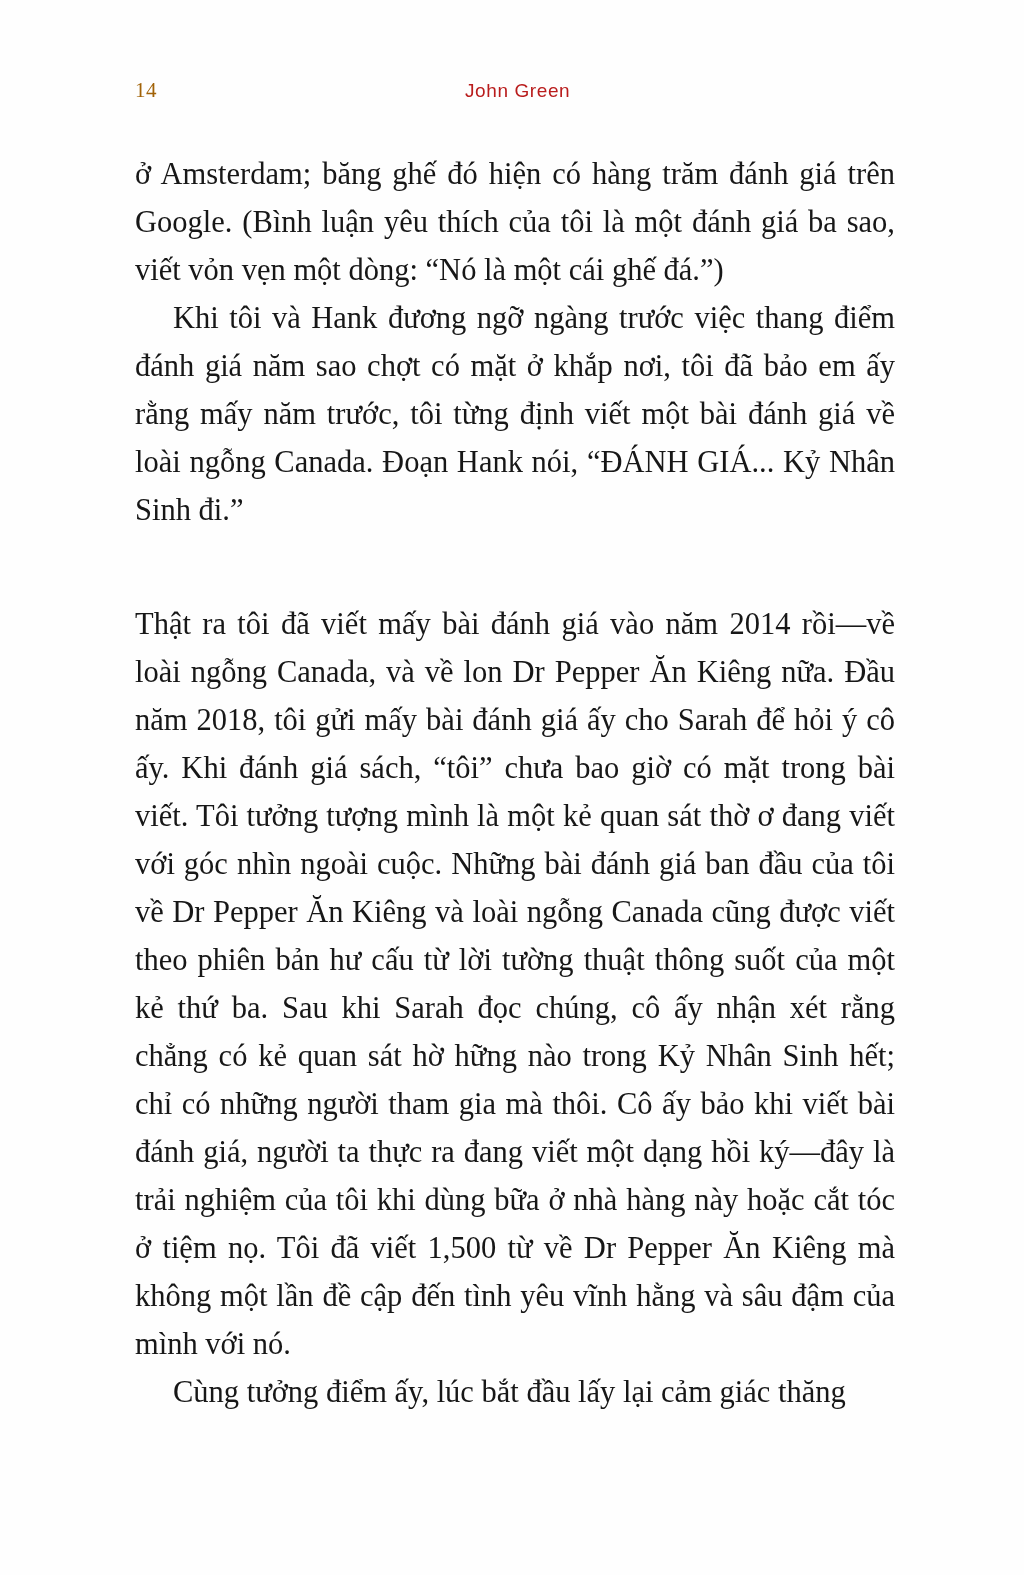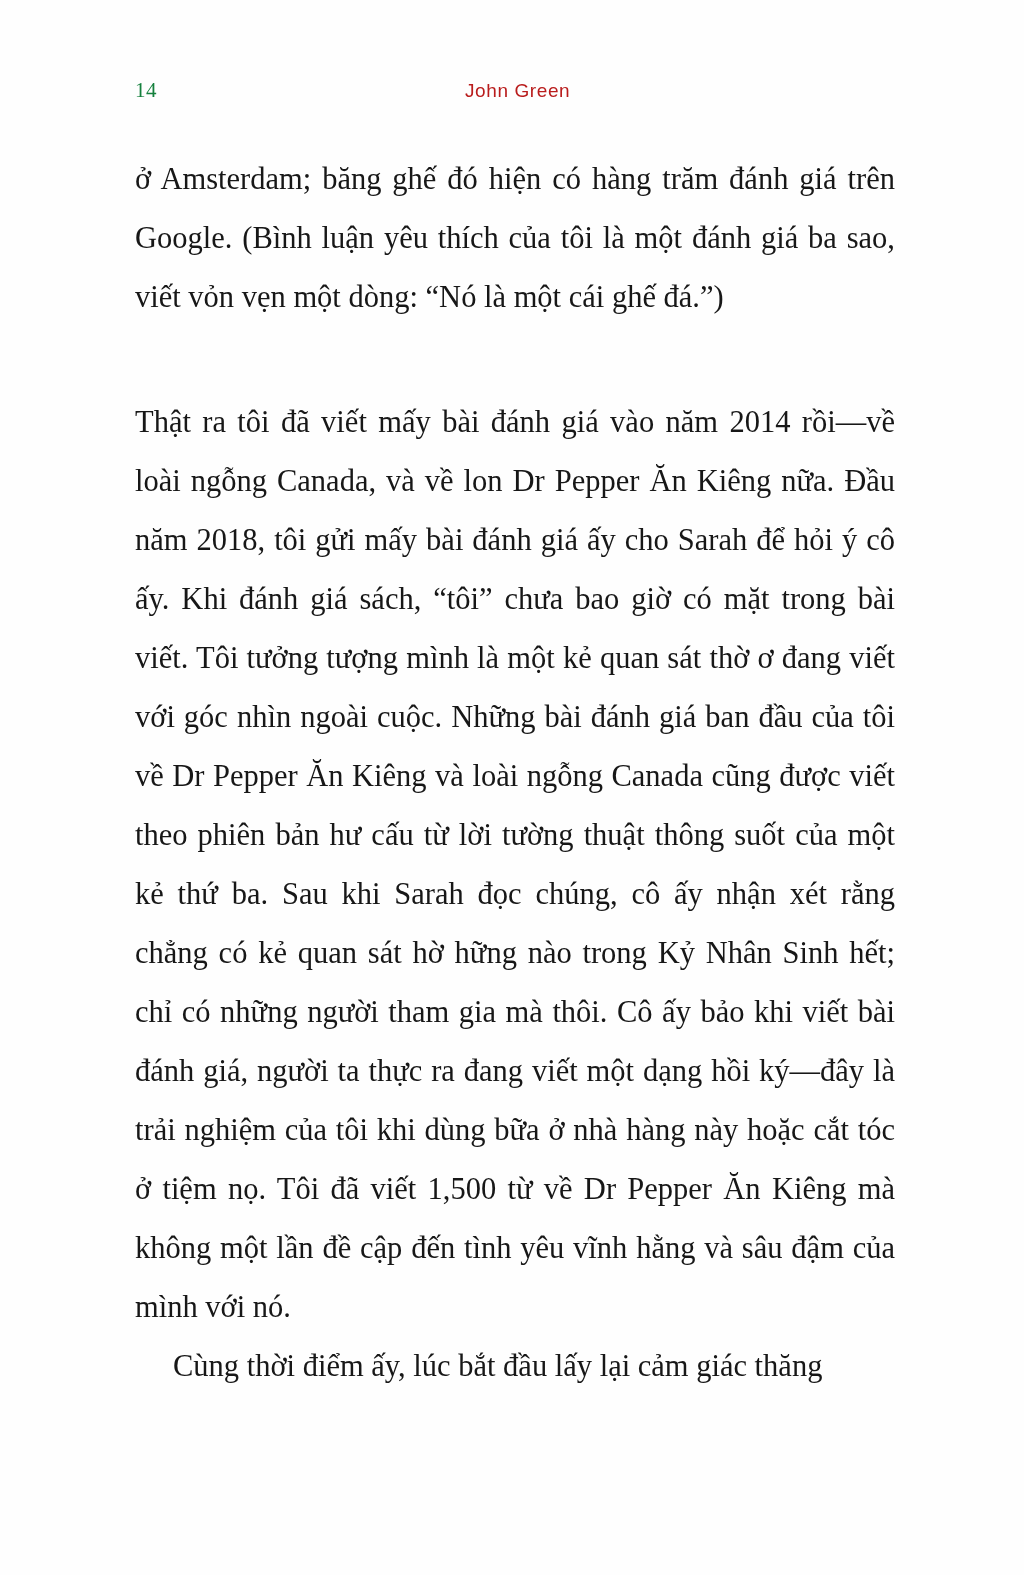--- a/index.html
+++ b/index.html
@@ -32,21 +32,21 @@
     width: 760px;
     height: 30px;
   }
 
   .folio {
     position: absolute;
     left: 0;
     top: 0;
     font-family: "Liberation Serif", serif;
     font-size: 21px;
-    color: #15803d;
+    color: #a16207;
     letter-spacing: 0.5px;
   }
 
   .book-author {
     position: absolute;
     left: 330px;
     top: 2px;
     font-family: "Liberation Sans", sans-serif;
     font-size: 19px;
     letter-spacing: 0.6px;
@@ -57,21 +57,21 @@
   .textblock {
     position: absolute;
     top: 150px;
     left: 135px;
     width: 760px;
   }
 
   .para {
     margin: 0;
     font-size: 30.5px;
-    line-height: 59px;
+    line-height: 48px;
     text-align: justify;
     text-justify: inter-word;
     color: #171717;
     font-family: "Liberation Serif", serif;
     -webkit-font-smoothing: antialiased;
   }
 
   .para.indent {
     text-indent: 38px;
   }
@@ -94,18 +94,19 @@
 
 <div class="page">
 
   <div class="running-head">
     <span class="folio">14</span>
     <span class="book-author">John Green</span>
   </div>
 
   <div class="textblock">
     <p class="para noindent">ở Amsterdam; băng ghế đó hiện có hàng trăm đánh giá trên Google. (Bình luận yêu thích của tôi là một đánh giá ba sao, viết vỏn vẹn một dòng: “Nó là một cái ghế đá.”)</p>
+    <p class="para indent">Khi tôi và Hank đương ngỡ ngàng trước việc thang điểm đánh giá năm sao chợt có mặt ở khắp nơi, tôi đã bảo em ấy rằng mấy năm trước, tôi từng định viết một bài đánh giá về loài ngỗng Canada. Đoạn Hank nói, “ĐÁNH GIÁ... Kỷ Nhân Sinh đi.”</p>
     <div class="spacer"></div>
     <p class="para noindent">Thật ra tôi đã viết mấy bài đánh giá vào năm 2014 rồi—về loài ngỗng Canada, và về lon Dr Pepper Ăn Kiêng nữa. Đầu năm 2018, tôi gửi mấy bài đánh giá ấy cho Sarah để hỏi ý cô ấy. Khi đánh giá sách, “tôi” chưa bao giờ có mặt trong bài viết. Tôi tưởng tượng mình là một kẻ quan sát thờ ơ đang viết với góc nhìn ngoài cuộc. Những bài đánh giá ban đầu của tôi về Dr Pepper Ăn Kiêng và loài ngỗng Canada cũng được viết theo phiên bản hư cấu từ lời tường thuật thông suốt của một kẻ thứ ba. Sau khi Sarah đọc chúng, cô ấy nhận xét rằng chẳng có kẻ quan sát hờ hững nào trong Kỷ Nhân Sinh hết; chỉ có những người tham gia mà thôi. Cô ấy bảo khi viết bài đánh giá, người ta thực ra đang viết một dạng hồi ký—đây là trải nghiệm của tôi khi dùng bữa ở nhà hàng này hoặc cắt tóc ở tiệm nọ. Tôi đã viết 1,500 từ về Dr Pepper Ăn Kiêng mà không một lần đề cập đến tình yêu vĩnh hằng và sâu đậm của mình với nó.</p>
-    <p class="para indent">Cùng thời điểm ấy, lúc bắt đầu lấy lại cảm giác thăng</p>
+    <p class="para indent">Cùng tưởng điểm ấy, lúc bắt đầu lấy lại cảm giác thăng</p>
   </div>
 
 </div>
 
 </body></html>

